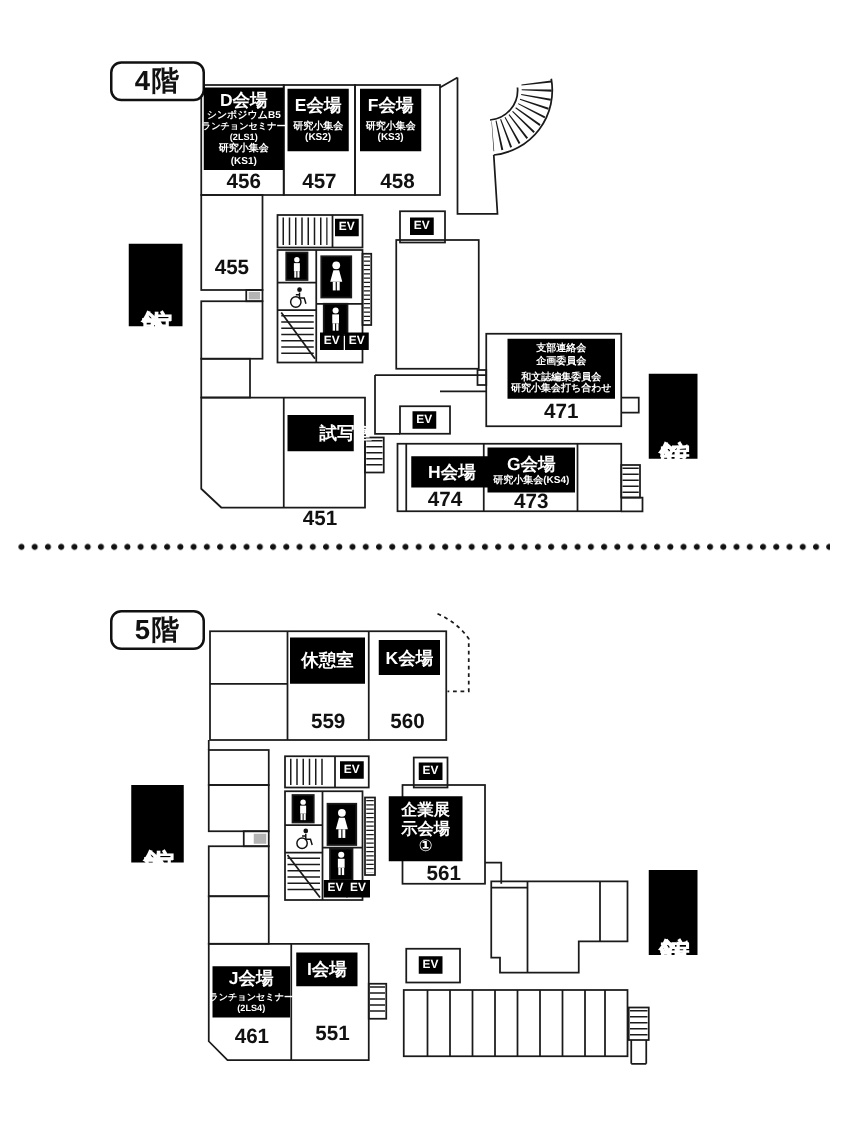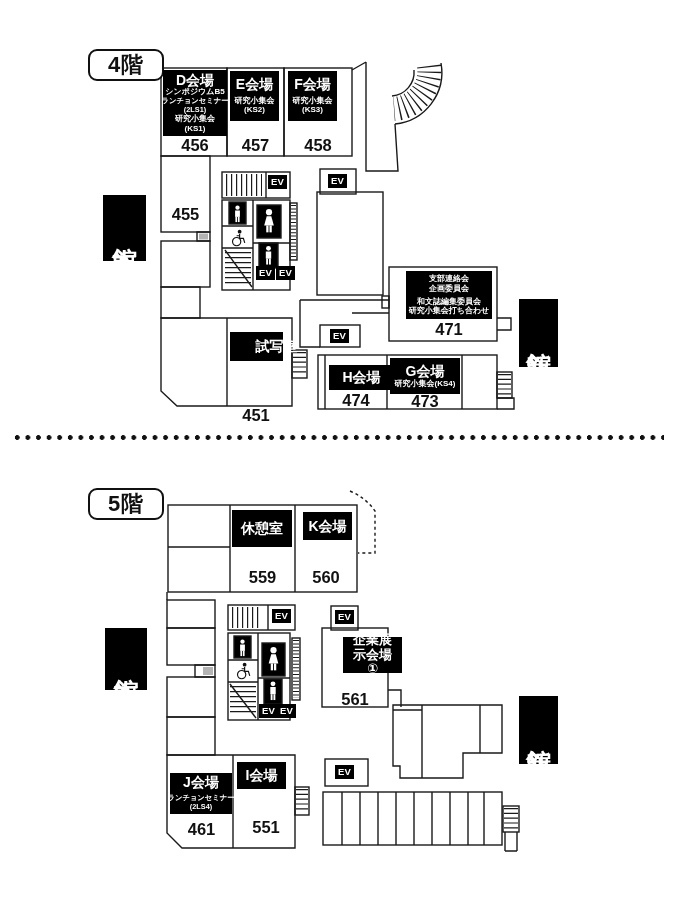--- a/index.html
+++ b/index.html
@@ -295,21 +295,21 @@
   <div class="abs lbl" style="left:232px;top:510px;width:60px;height:37px;">
     <span class="t14">休憩室</span>
   </div>
   <div class="abs num" style="left:230px;top:569px;width:65px;">559</div>
 
   <div class="abs lbl" style="left:303px;top:512px;width:49px;height:28px;">
     <span class="t14">K会場</span>
   </div>
   <div class="abs num" style="left:295px;top:569px;width:62px;">560</div>
 
-  <div class="abs lbl" style="left:343px;top:637px;width:59px;height:36px;">
+  <div class="abs lbl" style="left:311px;top:637px;width:59px;height:52px;">
     <span class="t13">企業展</span>
     <span class="t13">示会場</span>
     <span class="t13">①</span>
   </div>
   <div class="abs num" style="left:322px;top:691px;width:66px;">561</div>
 
   <div class="abs lbl" style="left:170px;top:762px;width:62px;height:41px;margin-top:11px;">
     <span class="t14">J会場</span>
     <span class="t7 gap">ランチョンセミナー</span>
     <span class="t7">(2LS4)</span>

